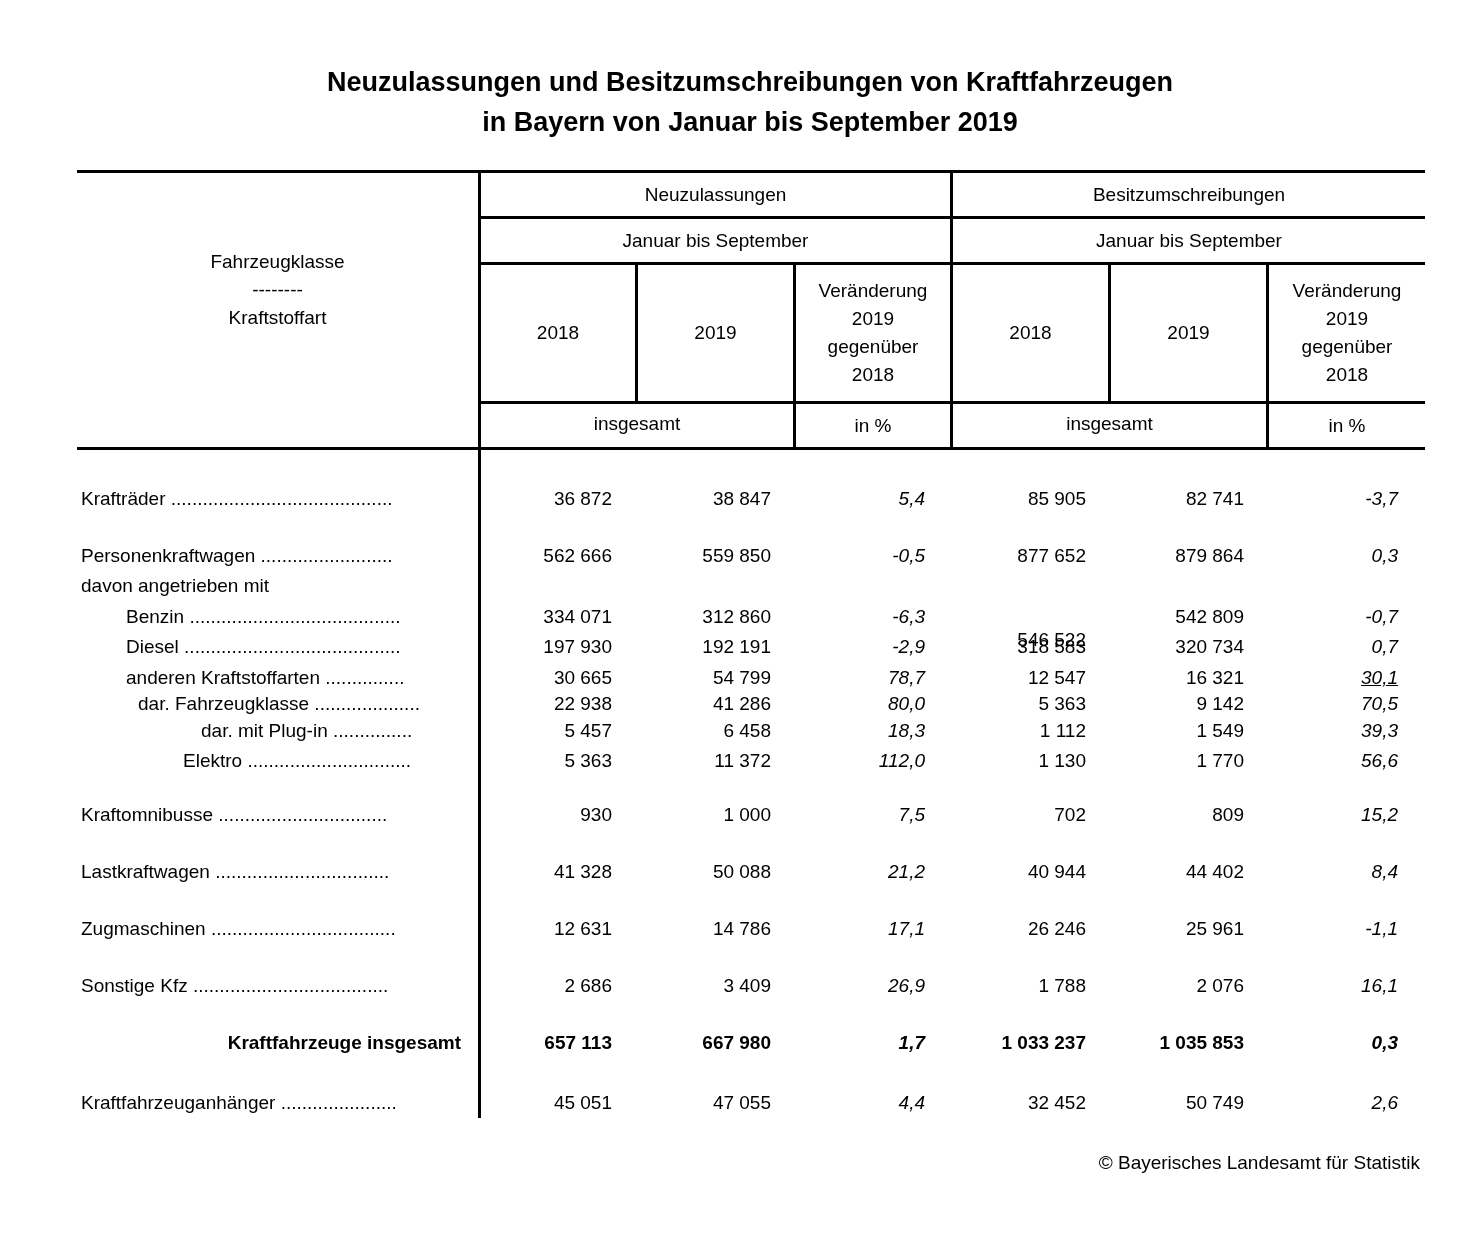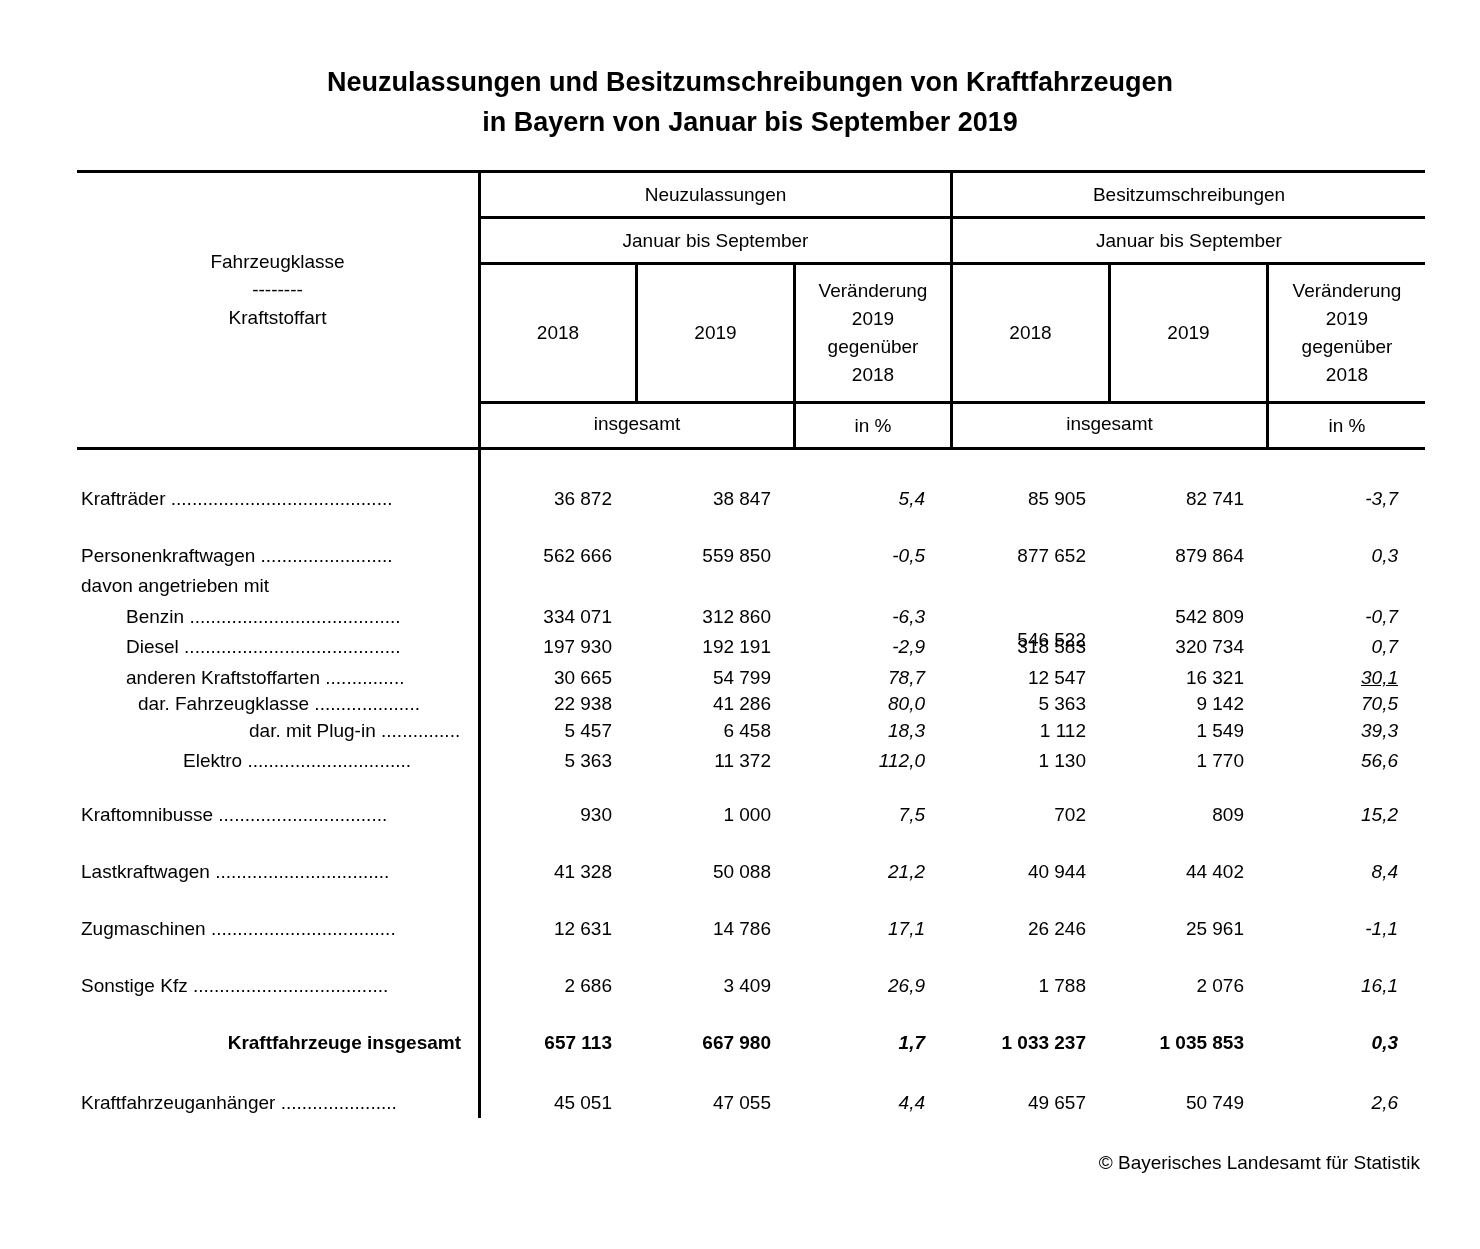--- a/index.html
+++ b/index.html
@@ -107,21 +107,21 @@
     <div class="num" style="top: 666px; right: 394px;">12 547</div>
     <div class="num" style="top: 666px; right: 236px;">16 321</div>
     <div class="num pct" style="top: 666px; right: 82px; text-decoration: underline;">30,1</div>
     <div class="lbl" style="top: 692px; left: 138px; width: 323px;"><span>dar. Fahrzeugklasse</span><span class="dots"> ....................</span></div>
     <div class="num" style="top: 692px; right: 868px;">22 938</div>
     <div class="num" style="top: 692px; right: 709px;">41 286</div>
     <div class="num pct" style="top: 692px; right: 555px;">80,0</div>
     <div class="num" style="top: 692px; right: 394px;">5 363</div>
     <div class="num" style="top: 692px; right: 236px;">9 142</div>
     <div class="num pct" style="top: 692px; right: 82px;">70,5</div>
-    <div class="lbl" style="top: 719px; left: 201px; width: 260px; margin-left: 48px;"><span>dar. mit Plug-in</span><span class="dots"> ...............</span></div>
+    <div class="lbl" style="top: 719px; left: 201px; width: 260px;"><span>dar. mit Plug-in</span><span class="dots"> ...............</span></div>
     <div class="num" style="top: 719px; right: 868px;">5 457</div>
     <div class="num" style="top: 719px; right: 709px;">6 458</div>
     <div class="num pct" style="top: 719px; right: 555px;">18,3</div>
     <div class="num" style="top: 719px; right: 394px;">1 112</div>
     <div class="num" style="top: 719px; right: 236px;">1 549</div>
     <div class="num pct" style="top: 719px; right: 82px;">39,3</div>
     <div class="lbl" style="top: 749px; left: 183px; width: 278px;"><span>Elektro</span><span class="dots"> ...............................</span></div>
     <div class="num" style="top: 749px; right: 868px;">5 363</div>
     <div class="num" style="top: 749px; right: 709px;">11 372</div>
     <div class="num pct" style="top: 749px; right: 555px;">112,0</div>
@@ -160,18 +160,18 @@
     <div class="num bold" style="top: 1031px; right: 868px;">657 113</div>
     <div class="num bold" style="top: 1031px; right: 709px;">667 980</div>
     <div class="num pct bold" style="top: 1031px; right: 555px; font-style: italic;">1,7</div>
     <div class="num bold" style="top: 1031px; right: 394px;">1 033 237</div>
     <div class="num bold" style="top: 1031px; right: 236px;">1 035 853</div>
     <div class="num pct bold" style="top: 1031px; right: 82px;">0,3</div>
     <div class="lbl" style="top: 1091px; left: 81px; width: 380px;"><span>Kraftfahrzeuganhänger</span><span class="dots"> ......................</span></div>
     <div class="num" style="top: 1091px; right: 868px;">45 051</div>
     <div class="num" style="top: 1091px; right: 709px;">47 055</div>
     <div class="num pct" style="top: 1091px; right: 555px;">4,4</div>
-    <div class="num" style="top: 1091px; right: 394px;">49 657</div>
+    <div class="num" style="top: 1091px; right: 394px;">32 452</div>
     <div class="num" style="top: 1091px; right: 236px;">50 749</div>
     <div class="num pct" style="top: 1091px; right: 82px;">2,6</div>
   </div>
 
 <div class="footer">© Bayerisches Landesamt für Statistik</div>
 
 </body></html>

